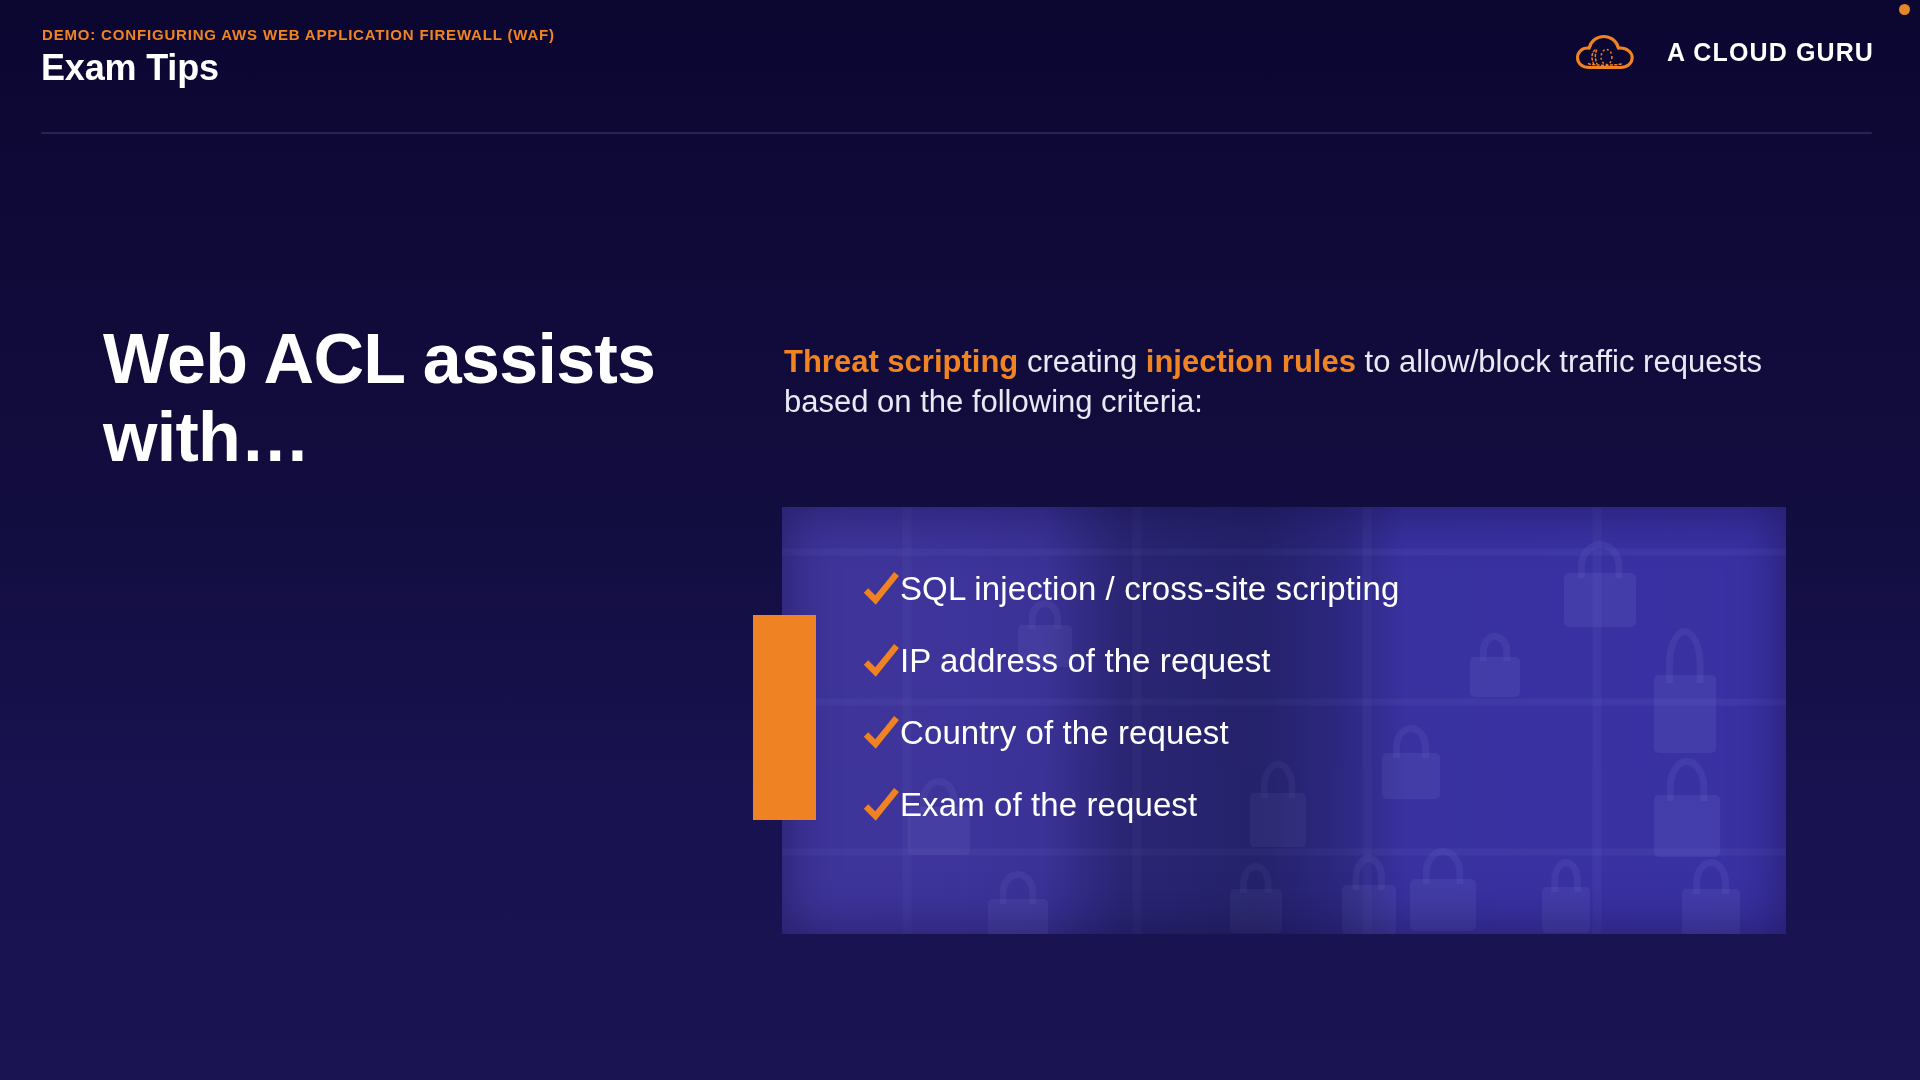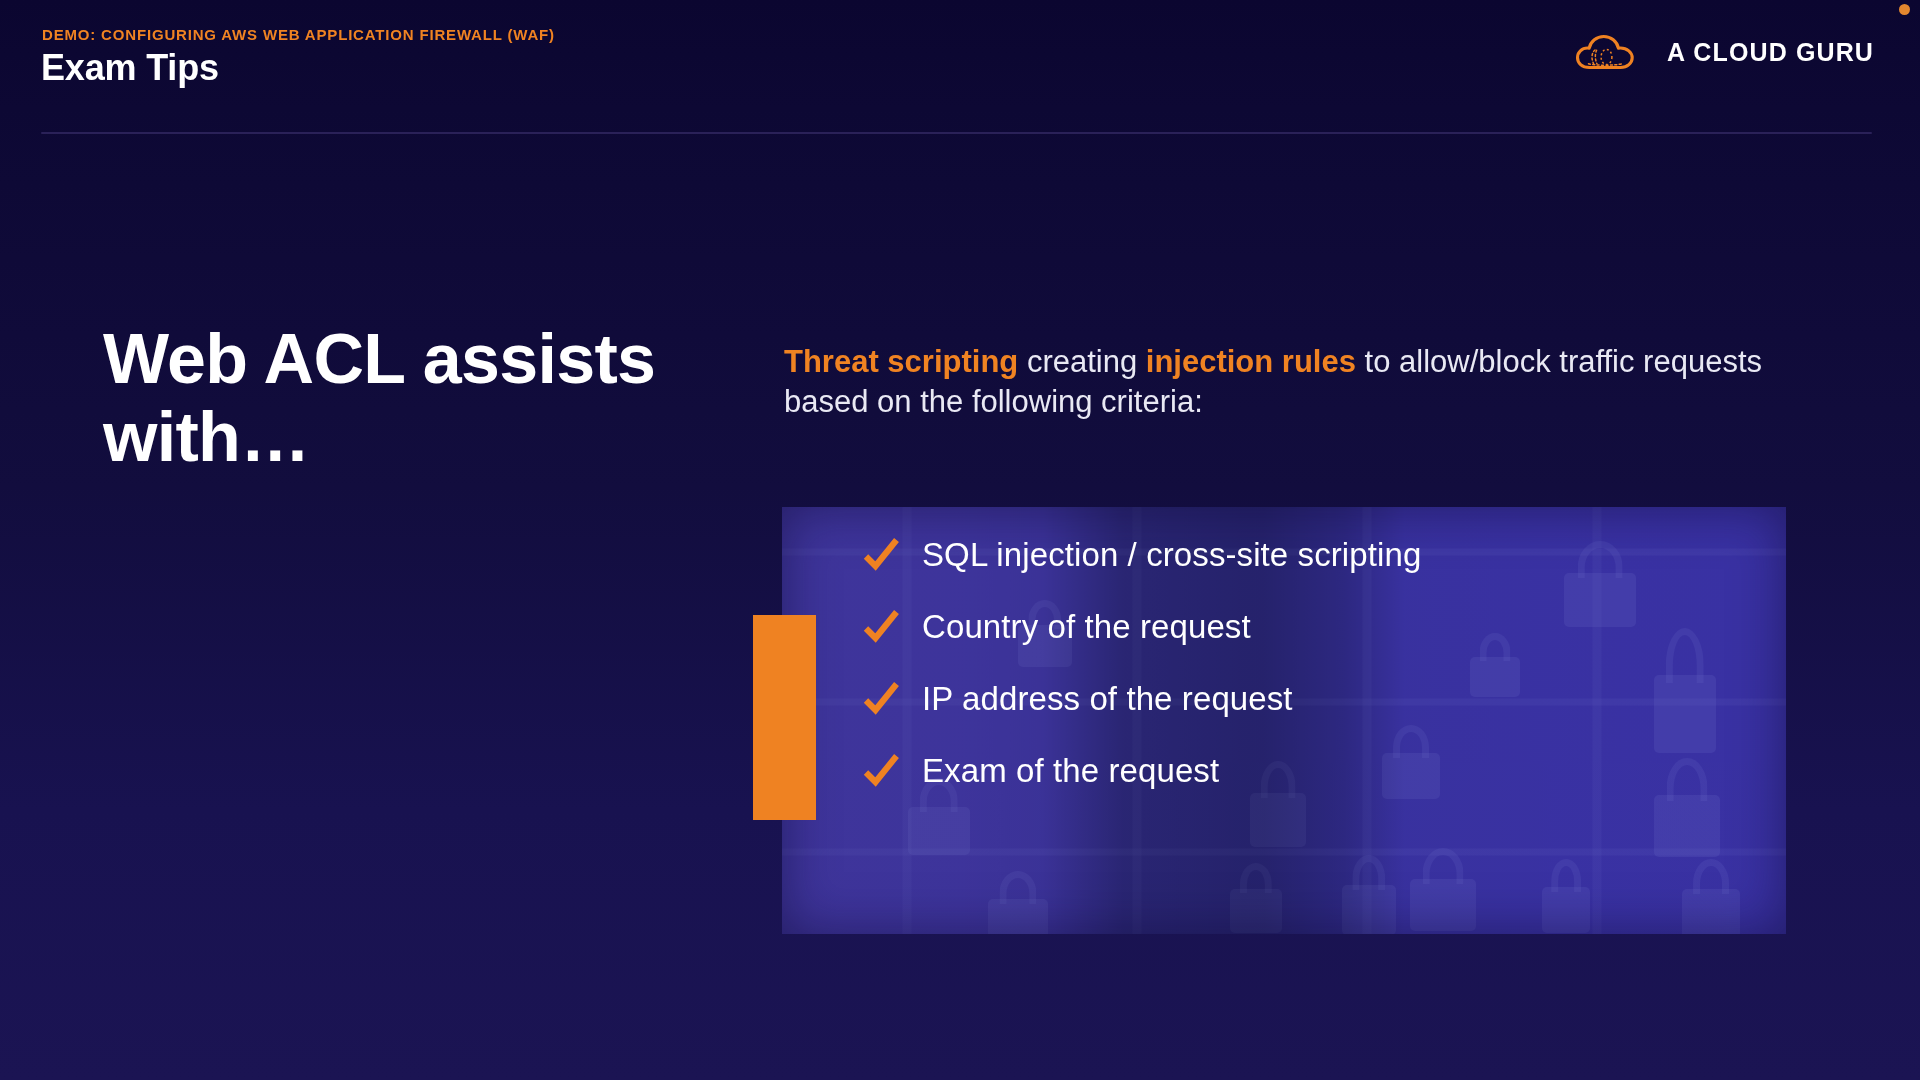--- a/index.html
+++ b/index.html
@@ -192,23 +192,22 @@
   }
 
   .checklist {
     position: absolute;
     left: 862px;
     top: 536px;
     z-index: 4;
   }
   .check-row {
     display: flex;
-    align-items: flex-start;
+    align-items: flex-end;
     height: 72px;
-    gap: 22px;
   }
   .check-mark {
     width: 38px;
     height: 38px;
     flex: none;
     display: block;
   }
   .check-label {
     color: #ffffff;
     font-size: 33px;
@@ -286,28 +285,28 @@
       <svg class="check-mark" viewBox="0 0 38 38">
         <path d="M4 20.5 L13.5 30 L34.5 4" fill="none" stroke="#ef8222" stroke-width="6.2" stroke-linecap="butt" stroke-linejoin="miter"></path>
       </svg>
       <span class="check-label">SQL injection / cross-site scripting</span>
     </div>
 
     <div class="check-row">
       <svg class="check-mark" viewBox="0 0 38 38">
         <path d="M4 20.5 L13.5 30 L34.5 4" fill="none" stroke="#ef8222" stroke-width="6.2" stroke-linecap="butt" stroke-linejoin="miter"></path>
       </svg>
-      <span class="check-label">Country of the request</span>
+      <span class="check-label">IP address of the request</span>
     </div>
 
     <div class="check-row">
       <svg class="check-mark" viewBox="0 0 38 38">
         <path d="M4 20.5 L13.5 30 L34.5 4" fill="none" stroke="#ef8222" stroke-width="6.2" stroke-linecap="butt" stroke-linejoin="miter"></path>
       </svg>
-      <span class="check-label">IP address of the request</span>
+      <span class="check-label">Country of the request</span>
     </div>
 
     <div class="check-row">
       <svg class="check-mark" viewBox="0 0 38 38">
         <path d="M4 20.5 L13.5 30 L34.5 4" fill="none" stroke="#ef8222" stroke-width="6.2" stroke-linecap="butt" stroke-linejoin="miter"></path>
       </svg>
       <span class="check-label">Exam of the request</span>
     </div>
 
   </div>

